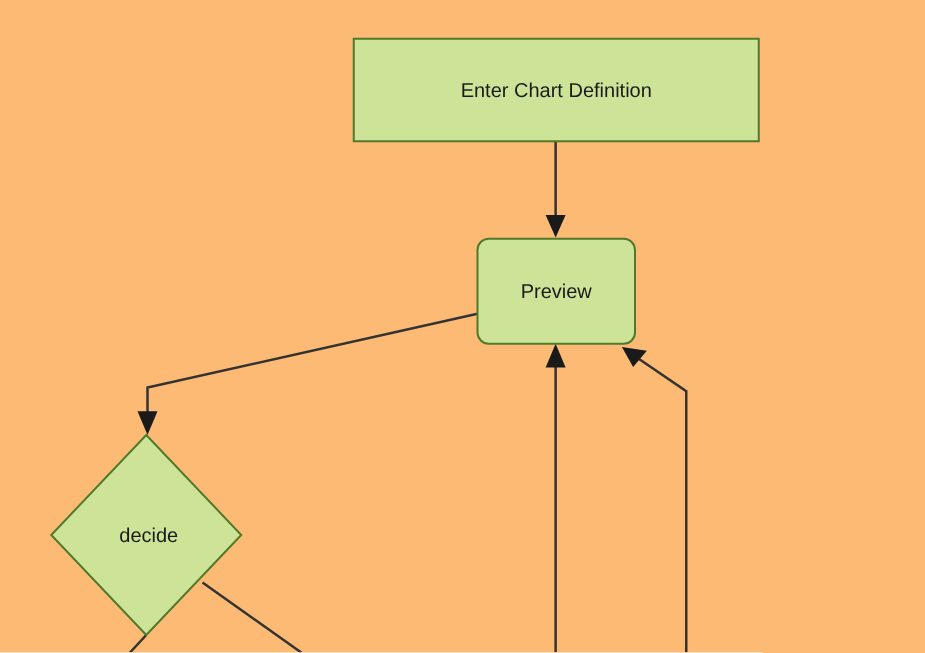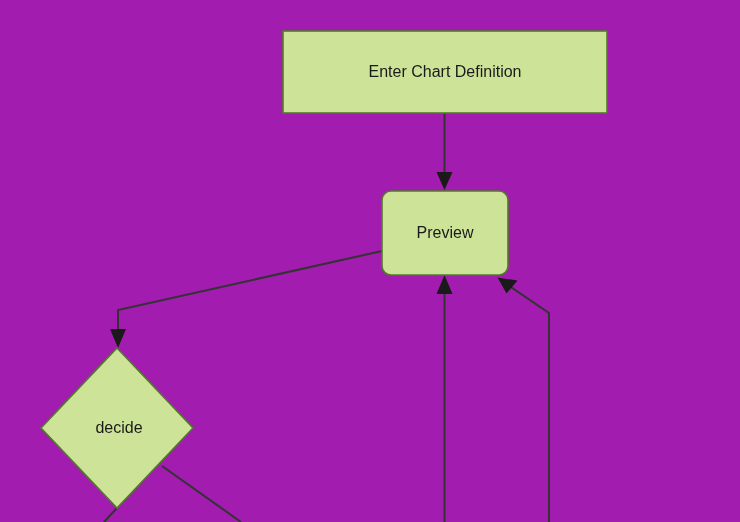--- a/index.html
+++ b/index.html
@@ -7,21 +7,21 @@
     padding: 0;
     background: #ffffff;
   }
   body {
     font-family: "Liberation Sans", sans-serif;
   }
   #flowchart-canvas {
     position: relative;
     width: 740px;
     height: 522px;
-    background: #a21caf;
+    background: #fdba74;
     overflow: hidden;
   }
   #flow-svg {
     position: absolute;
     top: 0;
     left: 0;
     width: 740px;
     height: 522px;
   }
   .node-label {

